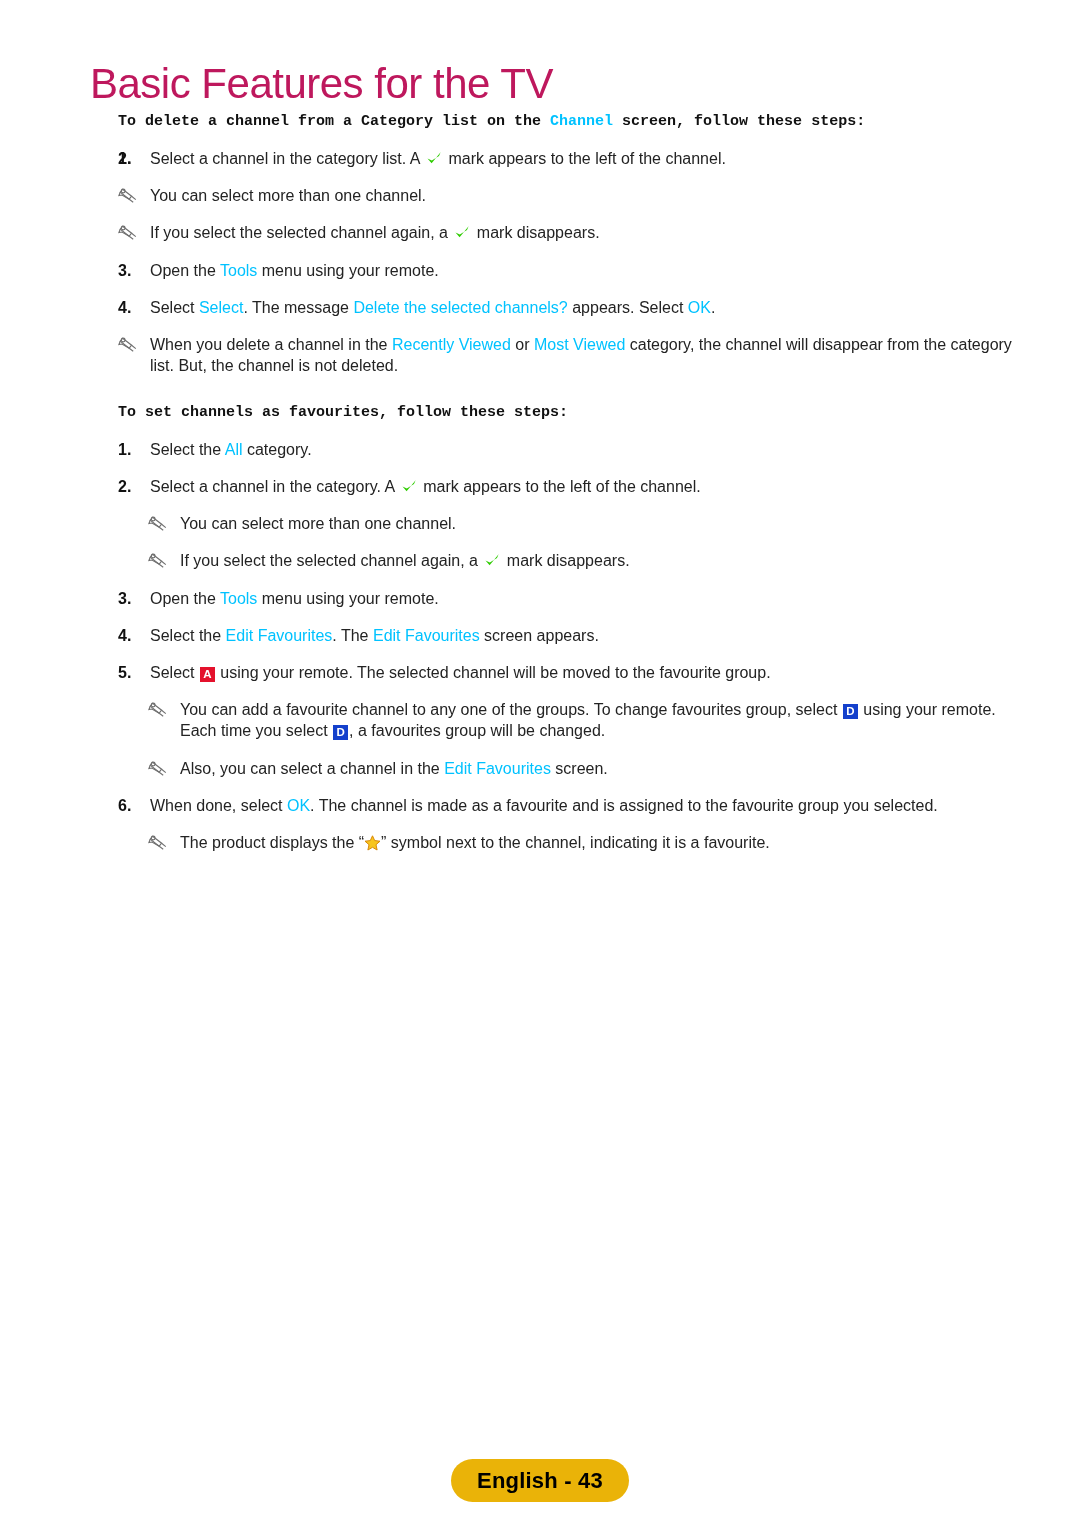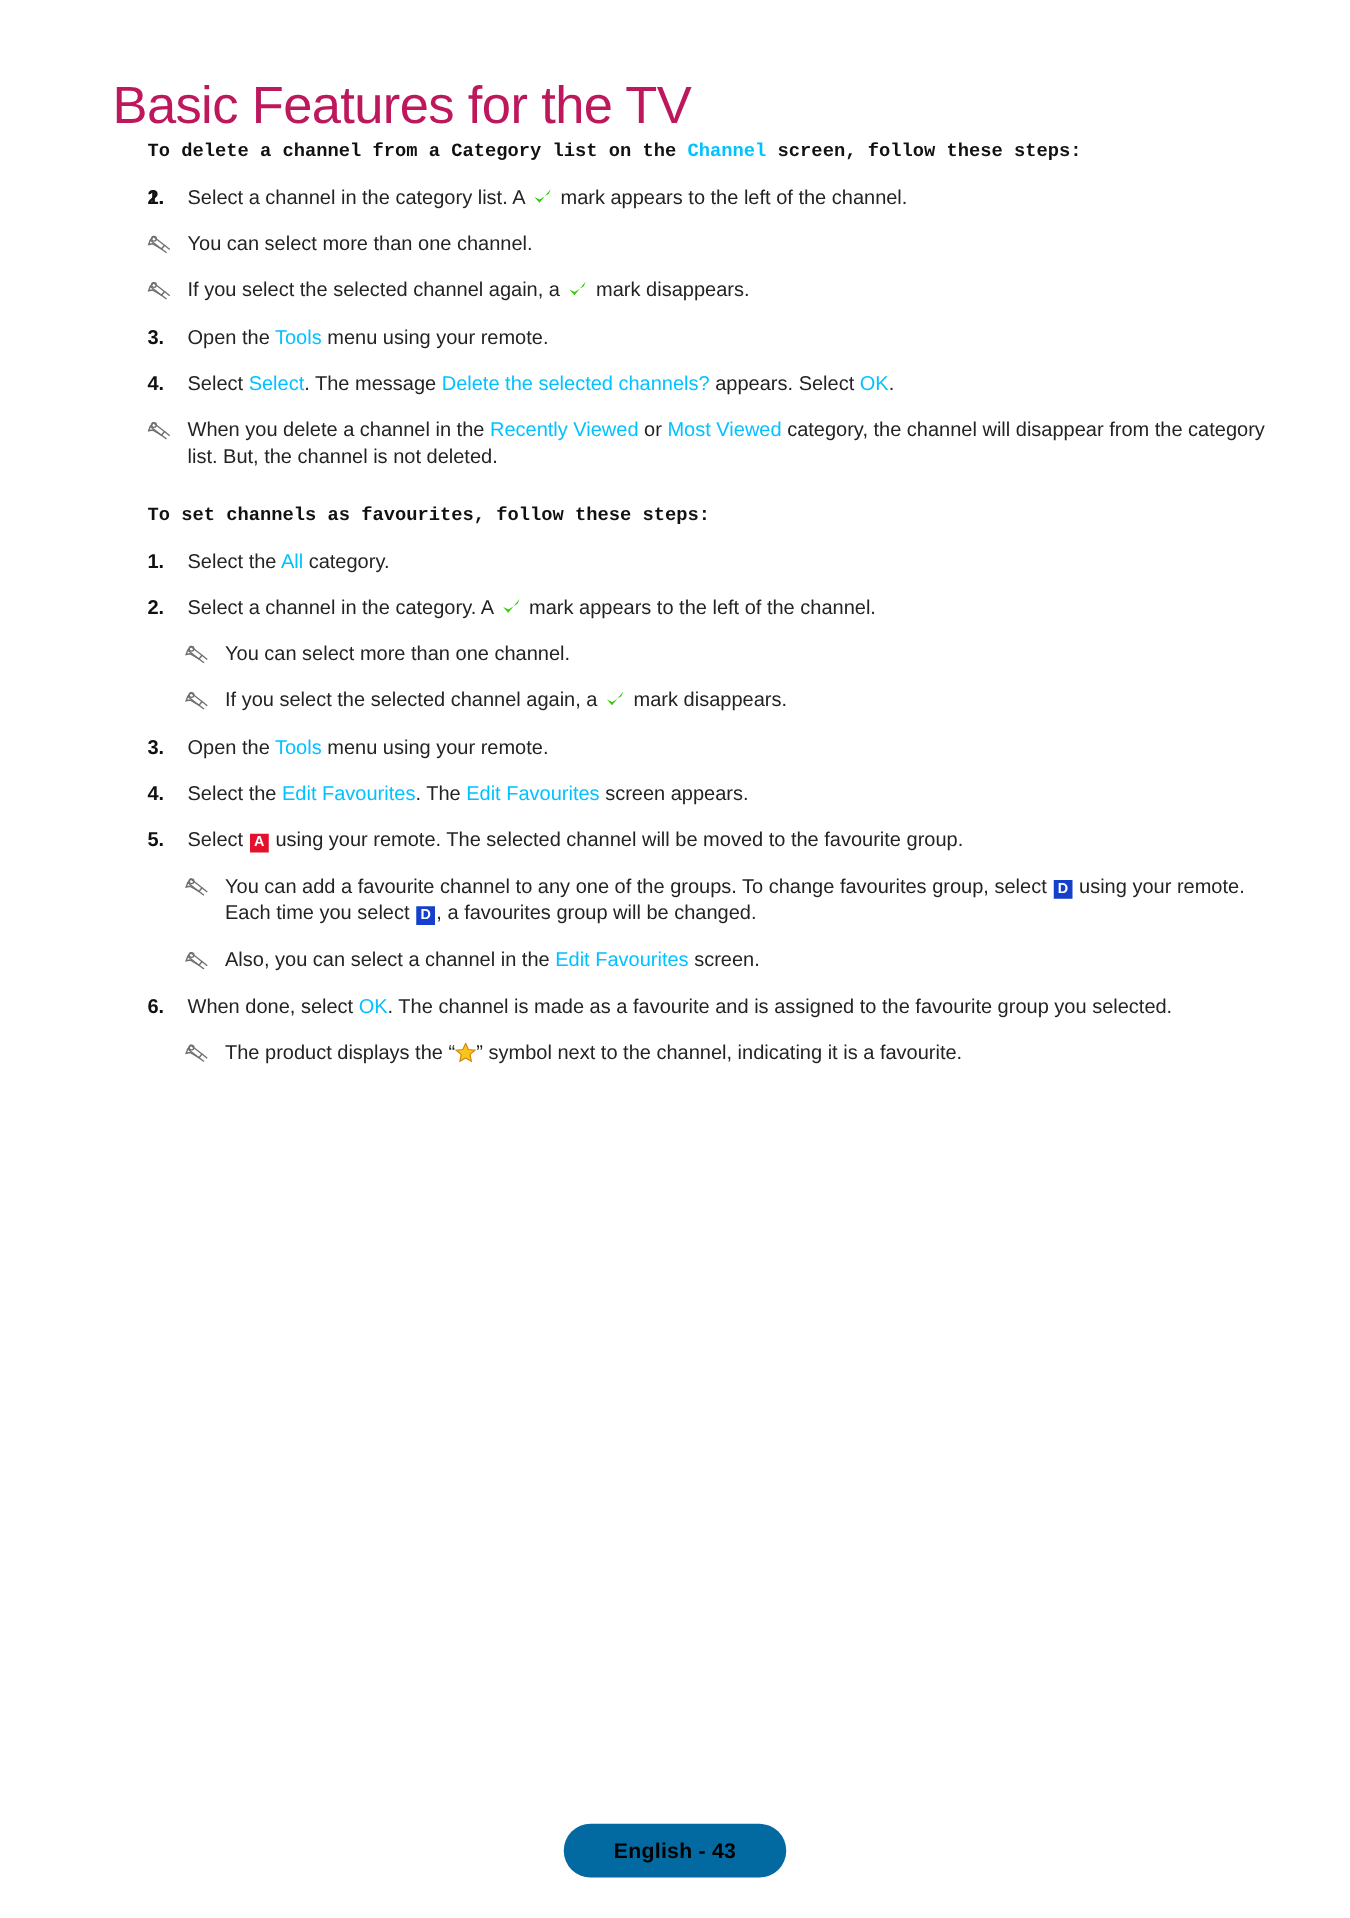--- a/index.html
+++ b/index.html
@@ -126,23 +126,23 @@
 
   
   .footer-pill {
     position: absolute;
     left: 50%;
     transform: translateX(-50%);
     top: 1459px;
     min-width: 178px;
     height: 43px;
     border-radius: 22px;
-    background: #0369a1;
+    background: #eab308;
     color: #000000;
-    font-size: 17px;
+    font-size: 22px;
     font-weight: bold;
     display: flex;
     align-items: center;
     justify-content: center;
     letter-spacing: 0.2px;
   }
 </style>
 </head>
 <body>
 

